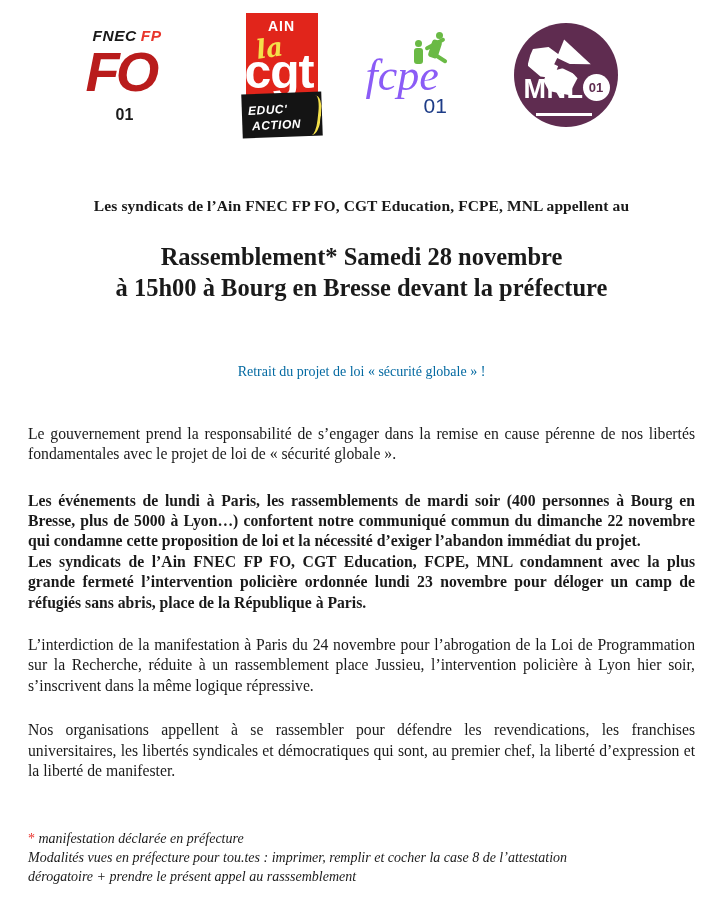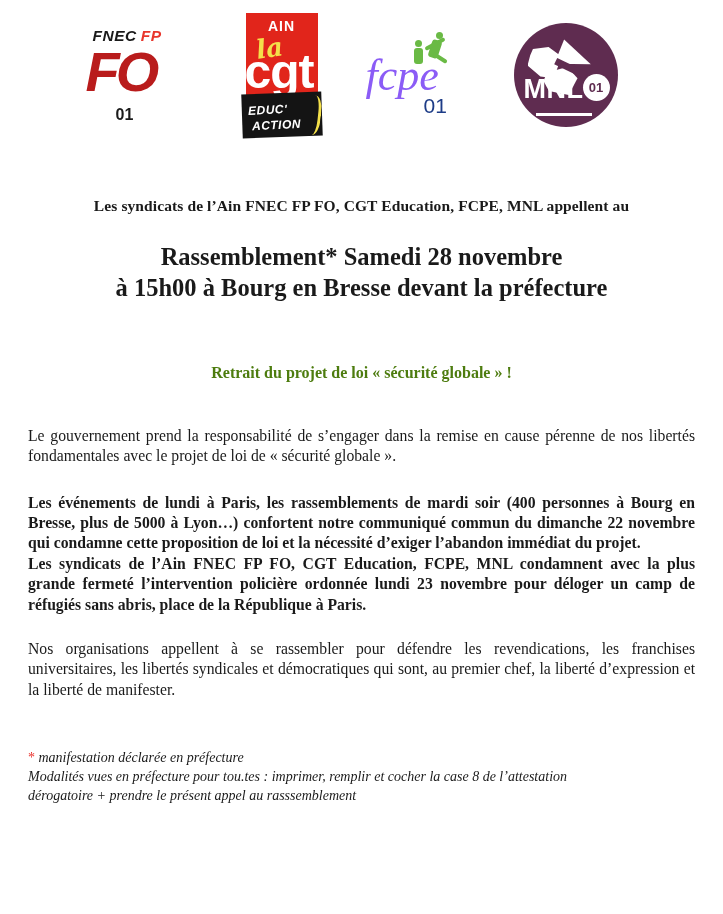--- a/index.html
+++ b/index.html
@@ -267,23 +267,23 @@
   .title-main {
     margin: 26px 0 0 0;
     text-align: center;
     font-size: 24.5px;
     line-height: 1.28;
     font-weight: bold;
   }
   .title-red {
     margin: 60px 0 0 0;
     text-align: center;
-    font-size: 16px;
-    font-weight: bold;
-    color: #4d7c0f;
+    font-size: 14px;
+    font-weight: normal;
+    color: #0369a1;
   }
   .para {
     margin: 0;
     text-align: justify;
     font-size: 15.7px;
     line-height: 1.30;
   }
   .para.bold { font-weight: bold; }
   .sp-1 { margin-top: 44px; }
   .sp-2 { margin-top: 26px; }
@@ -354,20 +354,21 @@
     <div>à 15h00 à Bourg en Bresse devant la préfecture</div>
   </div>
 
   <p class="title-red">Retrait du projet de loi « sécurité globale » !</p>
 
   <p class="para sp-1">Le gouvernement prend la responsabilité de s’engager dans la remise en cause pérenne de nos libertés fondamentales avec le projet de loi de « sécurité globale ».</p>
 
   <p class="para bold sp-2">Les événements de lundi à Paris, les rassemblements de mardi soir (400 personnes à Bourg en Bresse, plus de 5000 à Lyon…) confortent notre communiqué commun du dimanche 22 novembre qui condamne cette proposition de loi et la nécessité d’exiger l’abandon immédiat du projet.</p>
   <p class="para bold">Les syndicats de l’Ain FNEC FP FO, CGT Education, FCPE, MNL condamnent avec la plus grande fermeté l’intervention policière ordonnée lundi 23 novembre pour déloger un camp de réfugiés sans abris, place de la République à Paris.</p>
 
+  <p class="para sp-3">L’interdiction de la manifestation à Paris du 24 novembre pour l’abrogation de la Loi de Programmation sur la Recherche, réduite à un rassemblement place Jussieu, l’intervention policière à Lyon hier soir, s’inscrivent dans la même logique répressive.</p>
 
   <p class="para sp-4">Nos organisations appellent à se rassembler pour défendre les revendications, les franchises universitaires, les libertés syndicales et démocratiques qui sont, au premier chef, la liberté d’expression et la liberté de manifester.</p>
 
   <p class="footnote first"><span class="ast">*</span><span> manifestation déclarée en préfecture</span></p>
   <p class="footnote">Modalités vues en préfecture pour tou.tes : imprimer, remplir et cocher la case 8  de l’attestation</p>
   <p class="footnote">dérogatoire + prendre le présent appel au rasssemblement</p>
 
 </div>
 
 </body></html>

